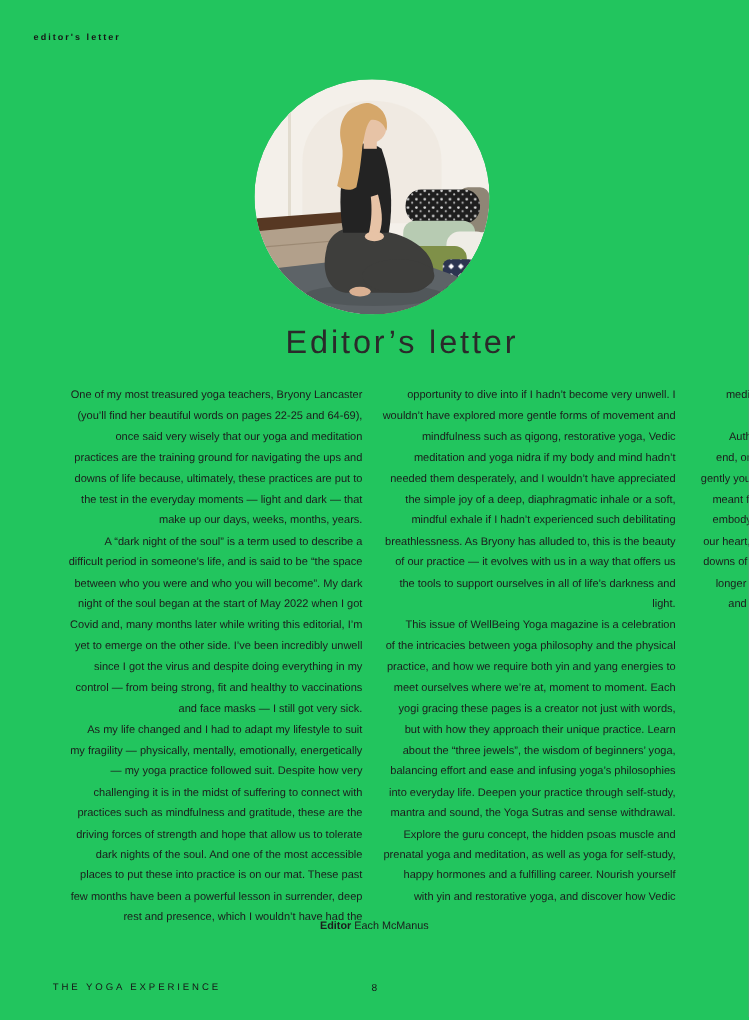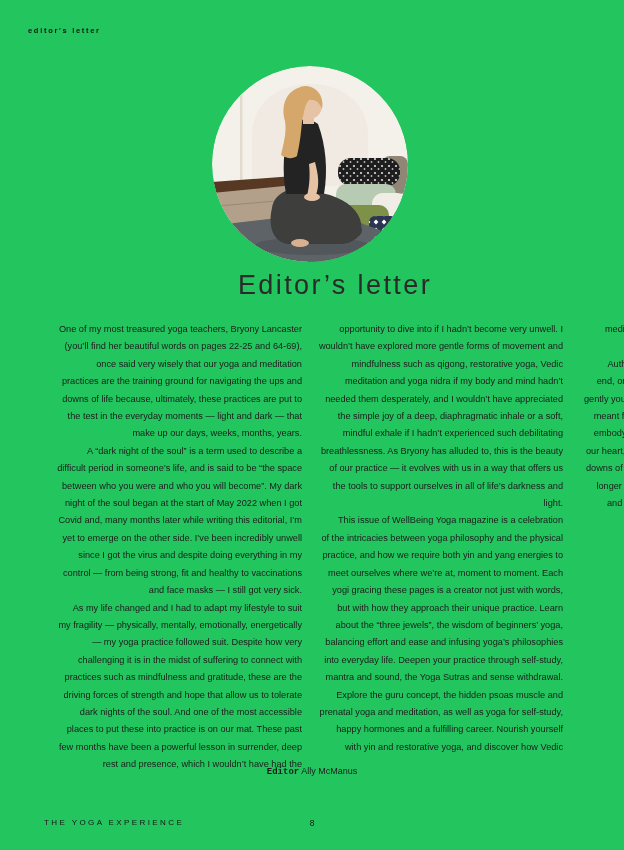--- a/index.html
+++ b/index.html
@@ -35,21 +35,21 @@
     font-size:9.2px;line-height:17.4px;
     text-align:right;
     color:#1c1c1c;
   }
   .body-columns p{margin:0;}
   .body-columns p + p{text-indent:13px;}
   .byline{
     position:absolute;left:0;top:766px;width:100%;
     text-align:center;font-size:9px;color:#1c1c1c;
   }
-  .byline .byline-label{font-weight:bold;font-family:Liberation Mono, monospace;}
+  .byline .byline-label{font-weight:bold;}
   .footer-mag{
     position:absolute;left:44px;top:818px;
     font-size:8px;font-weight:normal;letter-spacing:2.4px;color:#161616;
   }
   .footer-page{
     position:absolute;left:0;top:818px;width:100%;
     text-align:center;font-size:8.5px;color:#161616;
   }
 </style>
 </head>
@@ -120,19 +120,19 @@
   <div class="body-columns">
     <p>One of my most treasured yoga teachers, Bryony Lancaster (you’ll find her beautiful words on pages 22-25 and 64-69), once said very wisely that our yoga and meditation practices are the training ground for navigating the ups and downs of life because, ultimately, these practices are put to the test in the everyday moments — light and dark — that make up our days, weeks, months, years.</p>
     <p>A “dark night of the soul” is a term used to describe a difficult period in someone’s life, and is said to be “the space between who you were and who you will become”. My dark night of the soul began at the start of May 2022 when I got Covid and, many months later while writing this editorial, I’m yet to emerge on the other side. I’ve been incredibly unwell since I got the virus and despite doing everything in my control — from being strong, fit and healthy to vaccinations and face masks — I still got very sick.</p>
     <p>As my life changed and I had to adapt my lifestyle to suit my fragility — physically, mentally, emotionally, energetically — my yoga practice followed suit. Despite how very challenging it is in the midst of suffering to connect with practices such as mindfulness and gratitude, these are the driving forces of strength and hope that allow us to tolerate dark nights of the soul. And one of the most accessible places to put these into practice is on our mat. These past few months have been a powerful lesson in surrender, deep rest and presence, which I wouldn’t have had the opportunity to dive into if I hadn’t become very unwell. I wouldn’t have explored more gentle forms of movement and mindfulness such as qigong, restorative yoga, Vedic meditation and yoga nidra if my body and mind hadn’t needed them desperately, and I wouldn’t have appreciated the simple joy of a deep, diaphragmatic inhale or a soft, mindful exhale if I hadn’t experienced such debilitating breathlessness. As Bryony has alluded to, this is the beauty of our practice — it evolves with us in a way that offers us the tools to support ourselves in all of life’s darkness and light.</p>
     <p>This issue of WellBeing Yoga magazine is a celebration of the intricacies between yoga philosophy and the physical practice, and how we require both yin and yang energies to meet ourselves where we’re at, moment to moment. Each yogi gracing these pages is a creator not just with words, but with how they approach their unique practice. Learn about the “three jewels”, the wisdom of beginners’ yoga, balancing effort and ease and infusing yoga’s philosophies into everyday life. Deepen your practice through self-study, mantra and sound, the Yoga Sutras and sense withdrawal. Explore the guru concept, the hidden psoas muscle and prenatal yoga and meditation, as well as yoga for self-study, happy hormones and a fulfilling career. Nourish yourself with yin and restorative yoga, and discover how Vedic meditation and contentment are powerful practices for cultivating inner peace.</p>
     <p>Author and Buddhist Jack Kornfield once said, “In the end, only three things matter: how much you loved, how gently you lived, and how gracefully you let go of things not meant for you.” Our yoga practice is a tool we can use to embody these very things. The practice helps us to open our heart, allows us to move mindfully through the ups and downs of life and supports us to gently release what we no longer need. These wise words are both compassionate and courageous in the way that they encourage living wholeheartedly. To me, that’s yoga in practice.</p>
   </div>
 
   <div class="byline">
     <span class="byline-label">Editor</span>
-    <span class="byline-name">Ally McManus</span>
+    <span class="byline-name">Each McManus</span>
   </div>
 
   <div class="footer-mag">THE YOGA EXPERIENCE</div>
   <div class="footer-page">8</div>
 
 </div>
 
 </body></html>

